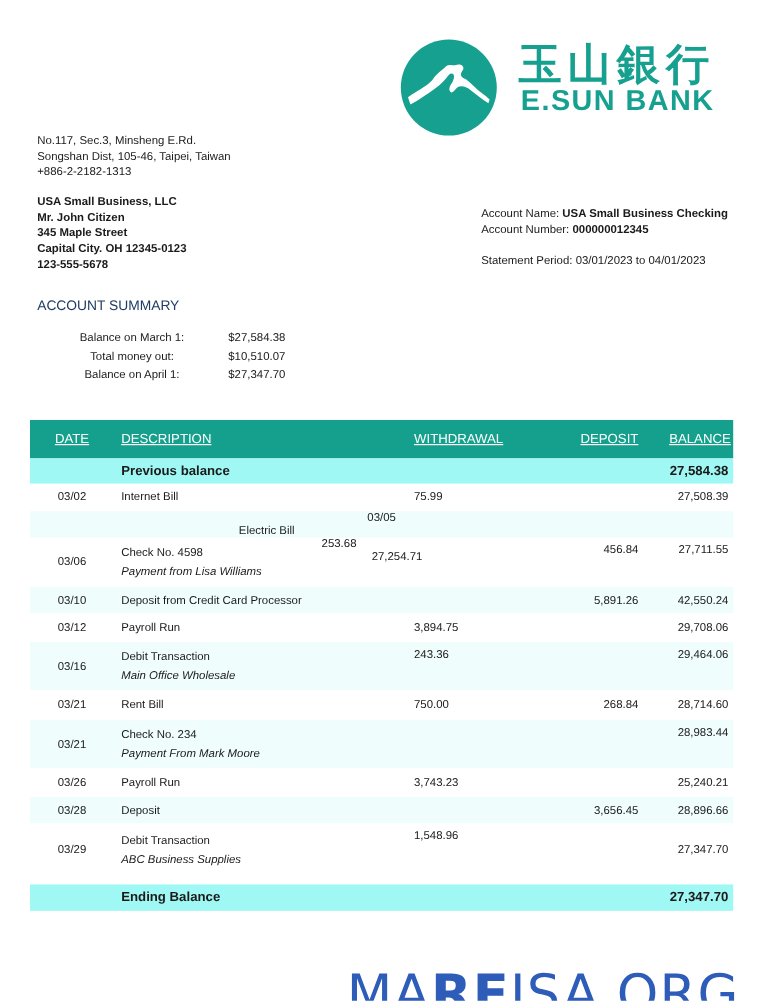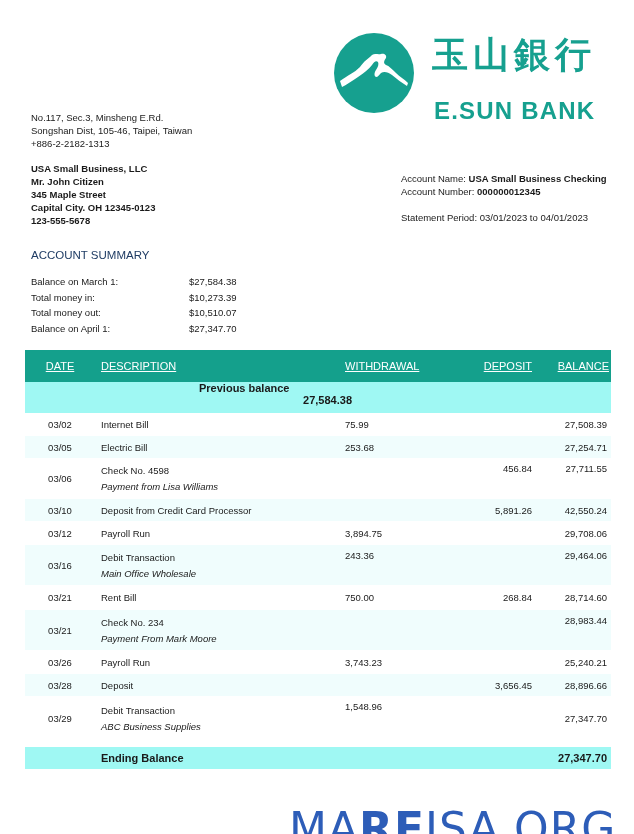--- a/index.html
+++ b/index.html
@@ -3,31 +3,31 @@
   <meta charset="utf-8">
   <style>
     * { box-sizing: border-box; margin: 0; padding: 0; }
     html, body { width: 634px; height: 834px; background: #ffffff; overflow: hidden; }
     body { position: relative; font-family: "Liberation Sans", "DejaVu Sans", sans-serif; color: #1a1a1a; }
 
     .logo { position: absolute; left: 334px; top: 33px; width: 280px; height: 82px; }
     .logo-circle { position: absolute; left: 0; top: 0; width: 80px; height: 80px; border-radius: 50%; background: #16a08f; overflow: hidden; }
     .logo-circle svg { position: absolute; left: 0; top: 0; }
     .logo-cn { position: absolute; left: 98px; top: 2px; font-size: 36px; font-weight: bold; color: #16a08f; letter-spacing: 5px; font-family: "DejaVu Sans", sans-serif; line-height: 40px; }
-    .logo-en { position: absolute; left: 100px; top: 64px; font-size: 24px; font-weight: bold; color: #16a08f; letter-spacing: 1.2px; line-height: 28px; }
+    .logo-en { position: absolute; left: 100px; top: 38px; font-size: 24px; font-weight: bold; color: #16a08f; letter-spacing: 1.2px; line-height: 28px; }
 
     .bank-addr { position: absolute; left: 31px; top: 111px; font-size: 9.5px; line-height: 13px; }
     .customer { position: absolute; left: 31px; top: 162px; font-size: 9.5px; line-height: 13px; font-weight: bold; }
     .account { position: absolute; left: 401px; top: 172px; font-size: 9.5px; line-height: 13px; }
     .account b { font-weight: bold; }
     .period { margin-top: 13px; }
 
     .summary-title { position: absolute; left: 31px; top: 249px; font-size: 11.5px; font-weight: normal; color: #1f3c64; }
     .summary { position: absolute; left: 31px; top: 274px; font-size: 9.5px; line-height: 15.5px; }
-    .summary-row { display: flex; }
+    .summary-row { display: flex; text-align: center; }
     .summary-row .lbl { width: 158px; }
     .summary-row .val { width: 50px; }
 
     .table { position: absolute; left: 25px; top: 350px; width: 586px; font-size: 9.5px; }
     .thead { height: 32px; background: #14a08c; color: #ffffff; display: flex; align-items: center; font-size: 11px; text-decoration: underline; }
     .row { display: flex; align-items: center; position: relative; }
     .row.alt { background: #f0fdfd; }
     .row.hl { background: #9ff8f3; font-weight: bold; font-size: 11px; }
     .c-date { width: 70px; text-align: center; }
     .c-desc { width: 250px; padding-left: 6px; }
@@ -76,59 +76,55 @@
   <div class="period"><span>Statement Period: </span><span>03/01/2023 to 04/01/2023</span></div>
 </div>
 
 <div class="summary-title">ACCOUNT SUMMARY</div>
 <div class="summary">
   <div class="summary-row">
       <span class="lbl">Balance on March 1:</span>
       <span class="val">$27,584.38</span>
     </div>
   <div class="summary-row">
-      <span class="lbl">Total money in:</span>
-      <span class="val">$10,273.39</span>
-    </div>
-  <div class="summary-row">
       <span class="lbl">Total money out:</span>
       <span class="val">$10,510.07</span>
     </div>
   <div class="summary-row">
       <span class="lbl">Balance on April 1:</span>
       <span class="val">$27,347.70</span>
     </div>
 </div>
 
 <div class="table">
   <div class="thead">
     <div class="c-date">DATE</div>
     <div class="c-desc">DESCRIPTION</div>
     <div class="c-wd">WITHDRAWAL</div>
     <div class="c-dep">DEPOSIT</div>
     <div class="c-bal">BALANCE</div>
   </div>
 
-  <div class="row hl" style="height:31px;flex-direction:column;">
+  <div class="row hl" style="height:21px;">
     <div class="c-date"></div>
     <div class="c-desc">Previous balance</div>
     <div class="c-wd"></div>
     <div class="c-dep"></div>
     <div class="c-bal">27,584.38</div>
   </div>
 
   <div class="row" style="height:23px;">
     <div class="c-date">03/02</div>
     <div class="c-desc">Internet Bill</div>
     <div class="c-wd">75.99</div>
     <div class="c-dep"></div>
     <div class="c-bal">27,508.39</div>
   </div>
 
-  <div class="row alt" style="height:22px;">
+  <div class="row alt" style="height:22px;flex-direction:column;">
     <div class="c-date">03/05</div>
     <div class="c-desc">Electric Bill</div>
     <div class="c-wd">253.68</div>
     <div class="c-dep"></div>
     <div class="c-bal">27,254.71</div>
   </div>
 
   <div class="row multi" style="height:41px;">
     <div class="c-date">03/06</div>
     <div class="c-desc">

